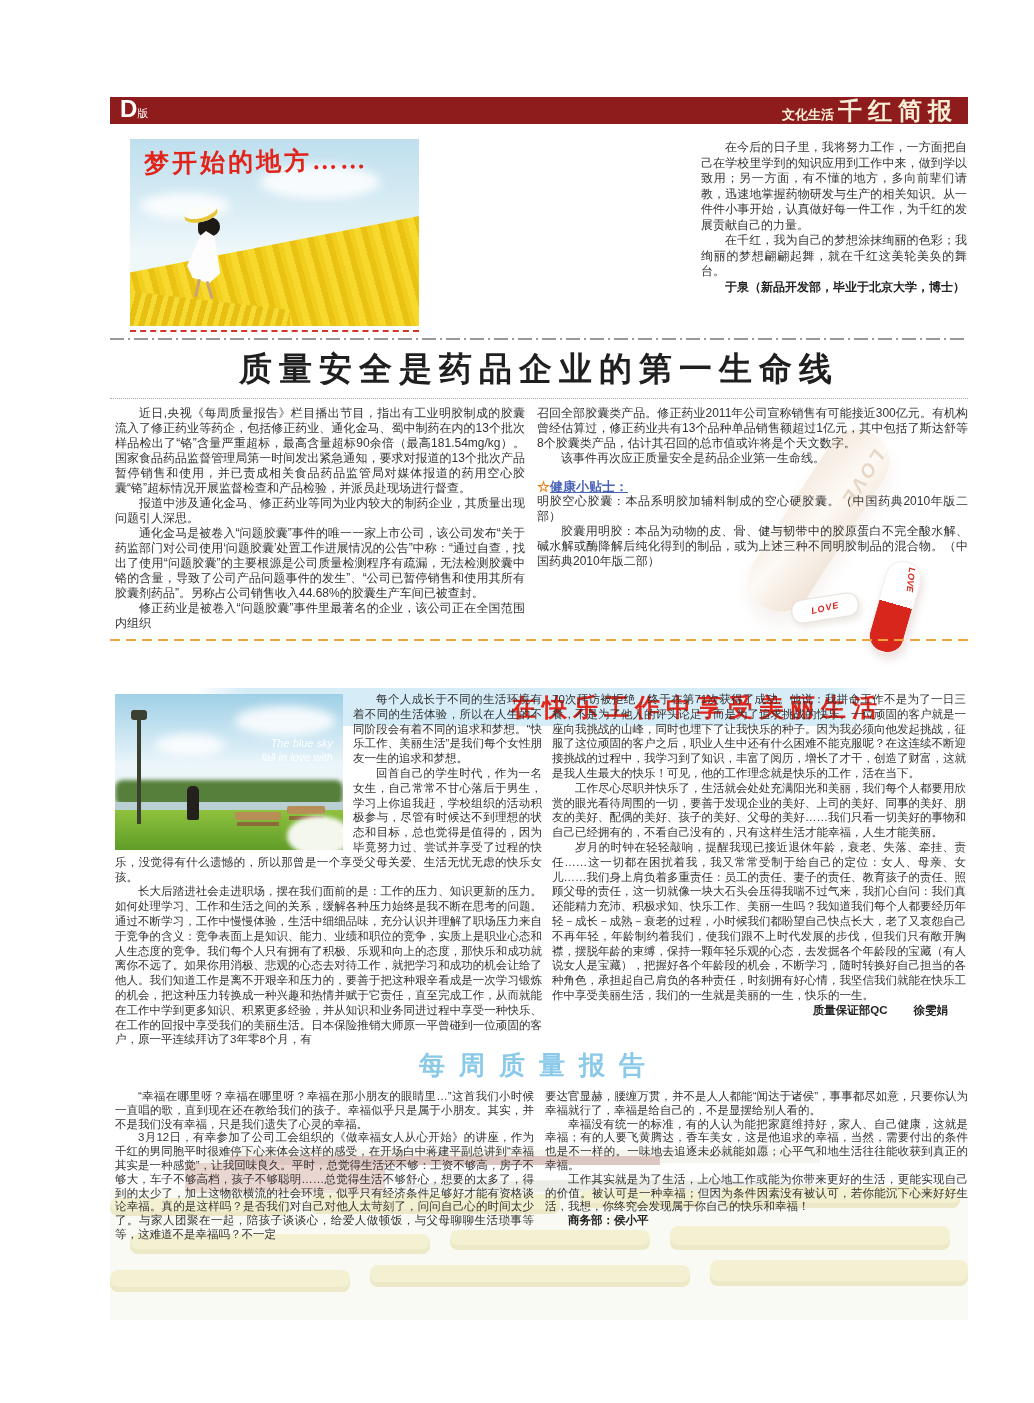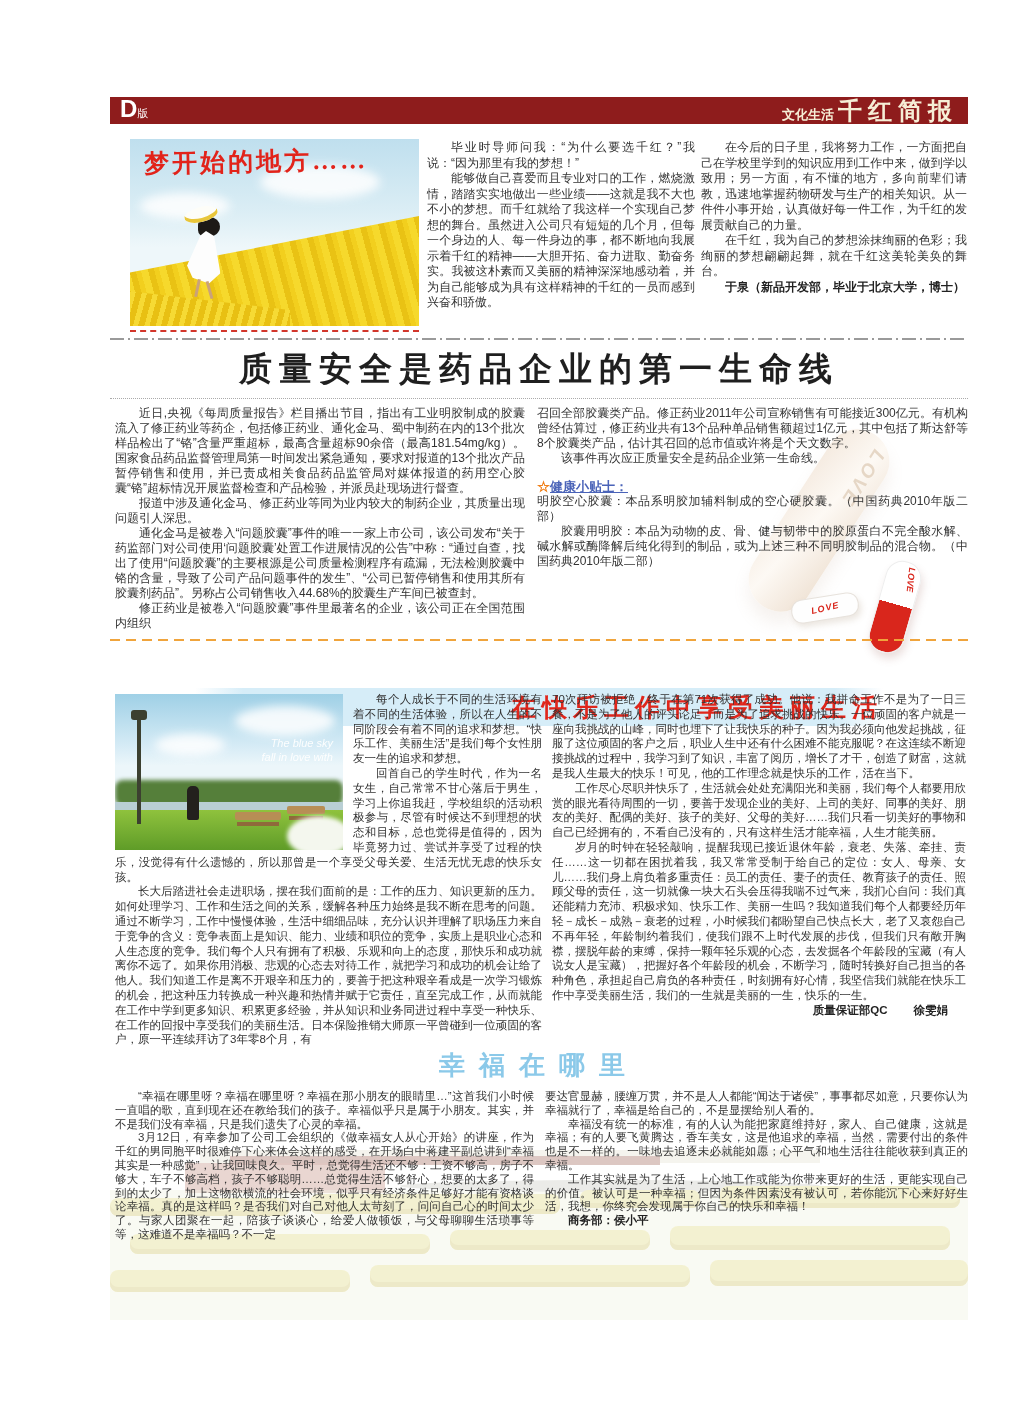--- a/index.html
+++ b/index.html
@@ -136,24 +136,20 @@
       <div class="hair"></div>
       <div class="hat"></div>
       <div class="dress"></div>
       <div class="leg" style="left:18px;top:74px;transform:rotate(12deg);"></div>
       <div class="leg" style="left:30px;top:76px;transform:rotate(-16deg);"></div>
     </div>
     <div class="dream-title">梦开始的地方……</div>
   </div>
   <div class="dream-underline"></div>
 
-  <div class="art1-col1 body fs12">
-    <p>毕业时导师问我：“为什么要选千红？”我说：“因为那里有我的梦想！”</p>
-    <p>能够做自己喜爱而且专业对口的工作，燃烧激情，踏踏实实地做出一些业绩——这就是我不大也不小的梦想。而千红就给了我这样一个实现自己梦想的舞台。虽然进入公司只有短短的几个月，但每一个身边的人、每一件身边的事，都不断地向我展示着千红的精神——大胆开拓、奋力进取、勤奋务实。我被这朴素而又美丽的精神深深地感动着，并为自己能够成为具有这样精神的千红的一员而感到兴奋和骄傲。</p>
-  </div>
   <div class="art1-col2 body fs12">
     <p>在今后的日子里，我将努力工作，一方面把自己在学校里学到的知识应用到工作中来，做到学以致用；另一方面，有不懂的地方，多向前辈们请教，迅速地掌握药物研发与生产的相关知识。从一件件小事开始，认真做好每一件工作，为千红的发展贡献自己的力量。</p>
     <p>在千红，我为自己的梦想涂抹绚丽的色彩；我绚丽的梦想翩翩起舞，就在千红这美轮美奂的舞台。</p>
     <p class="byline">于泉（新品开发部，毕业于北京大学，博士）</p>
   </div>
 
   <div class="sep-dashdot"></div>
   <div class="quality-title-wrap">
     <span class="quality-title">质量安全是药品企业的第一生命线</span>
   </div>
@@ -221,21 +217,21 @@
     <p class="cont">70次拜访被拒绝，终于在第71次获得了成功。他说：我拼命工作不是为了一日三餐，不是为了他人的评头论足，而是为了追求挑战的快乐。一位顽固的客户就是一座向我挑战的山峰，同时也埋下了让我快乐的种子。因为我必须向他发起挑战，征服了这位顽固的客户之后，职业人生中还有什么困难不能克服呢？在这连续不断迎接挑战的过程中，我学习到了知识，丰富了阅历，增长了才干，创造了财富，这就是我人生最大的快乐！可见，他的工作理念就是快乐的工作，活在当下。</p>
     <p>工作尽心尽职并快乐了，生活就会处处充满阳光和美丽，我们每个人都要用欣赏的眼光看待周围的一切，要善于发现企业的美好、上司的美好、同事的美好、朋友的美好、配偶的美好、孩子的美好、父母的美好……我们只看一切美好的事物和自己已经拥有的，不看自己没有的，只有这样生活才能幸福，人生才能美丽。</p>
     <p>岁月的时钟在轻轻敲响，提醒我现已接近退休年龄，衰老、失落、牵挂、责任……这一切都在困扰着我，我又常常受制于给自己的定位：女人、母亲、女儿……我们身上肩负着多重责任：员工的责任、妻子的责任、教育孩子的责任、照顾父母的责任，这一切就像一块大石头会压得我喘不过气来，我扪心自问：我们真还能精力充沛、积极求知、快乐工作、美丽一生吗？我知道我们每个人都要经历年轻－成长－成熟－衰老的过程，小时候我们都盼望自己快点长大，老了又哀怨自己不再年轻，年龄制约着我们，使我们跟不上时代发展的步伐，但我们只有敞开胸襟，摆脱年龄的束缚，保持一颗年轻乐观的心态，去发掘各个年龄段的宝藏（有人说女人是宝藏），把握好各个年龄段的机会，不断学习，随时转换好自己担当的各种角色，承担起自己肩负的各种责任，时刻拥有好心情，我坚信我们就能在快乐工作中享受美丽生活，我们的一生就是美丽的一生，快乐的一生。</p>
     <div class="byline3">
       <span>质量保证部QC</span>
       <span>徐雯娟</span>
     </div>
   </div>
 
   <div class="happiness-title">
-    <span>幸福在哪里</span>
+    <span>每周质量报告</span>
   </div>
 
   <div class="art4-left body fs115b">
     <p>“幸福在哪里呀？幸福在哪里呀？幸福在那小朋友的眼睛里…”这首我们小时候一直唱的歌，直到现在还在教给我们的孩子。幸福似乎只是属于小朋友。其实，并不是我们没有幸福，只是我们遗失了心灵的幸福。</p>
     <p>3月12日，有幸参加了公司工会组织的《做幸福女人从心开始》的讲座，作为千红的男同胞平时很难停下心来体会这样的感受，在开场白中蒋建平副总讲到“幸福其实是一种感觉”，让我回味良久。平时，总觉得生活还不够：工资不够高，房子不够大，车子不够高档，孩子不够聪明……总觉得生活不够舒心，想要的太多了，得到的太少了，加上这物欲横流的社会环境，似乎只有经济条件足够好才能有资格谈论幸福。真的是这样吗？是否我们对自己对他人太苛刻了，问问自己心的时间太少了。与家人团聚在一起，陪孩子谈谈心，给爱人做顿饭，与父母聊聊生活琐事等等，这难道不是幸福吗？不一定</p>
   </div>
   <div class="art4-right body fs115b">
     <p class="cont">要达官显赫，腰缠万贯，并不是人人都能“闻达于诸侯”，事事都尽如意，只要你认为幸福就行了，幸福是给自己的，不是显摆给别人看的。</p>
     <p>幸福没有统一的标准，有的人认为能把家庭维持好，家人、自己健康，这就是幸福；有的人要飞黄腾达，香车美女，这是他追求的幸福，当然，需要付出的条件也是不一样的。一味地去追逐未必就能如愿；心平气和地生活往往能收获到真正的幸福。</p>
     <p>工作其实就是为了生活，上心地工作或能为你带来更好的生活，更能实现自己的价值。被认可是一种幸福；但因为条件因素没有被认可，若你能沉下心来好好生活，我想，你终究会发现属于你自己的快乐和幸福！</p>

